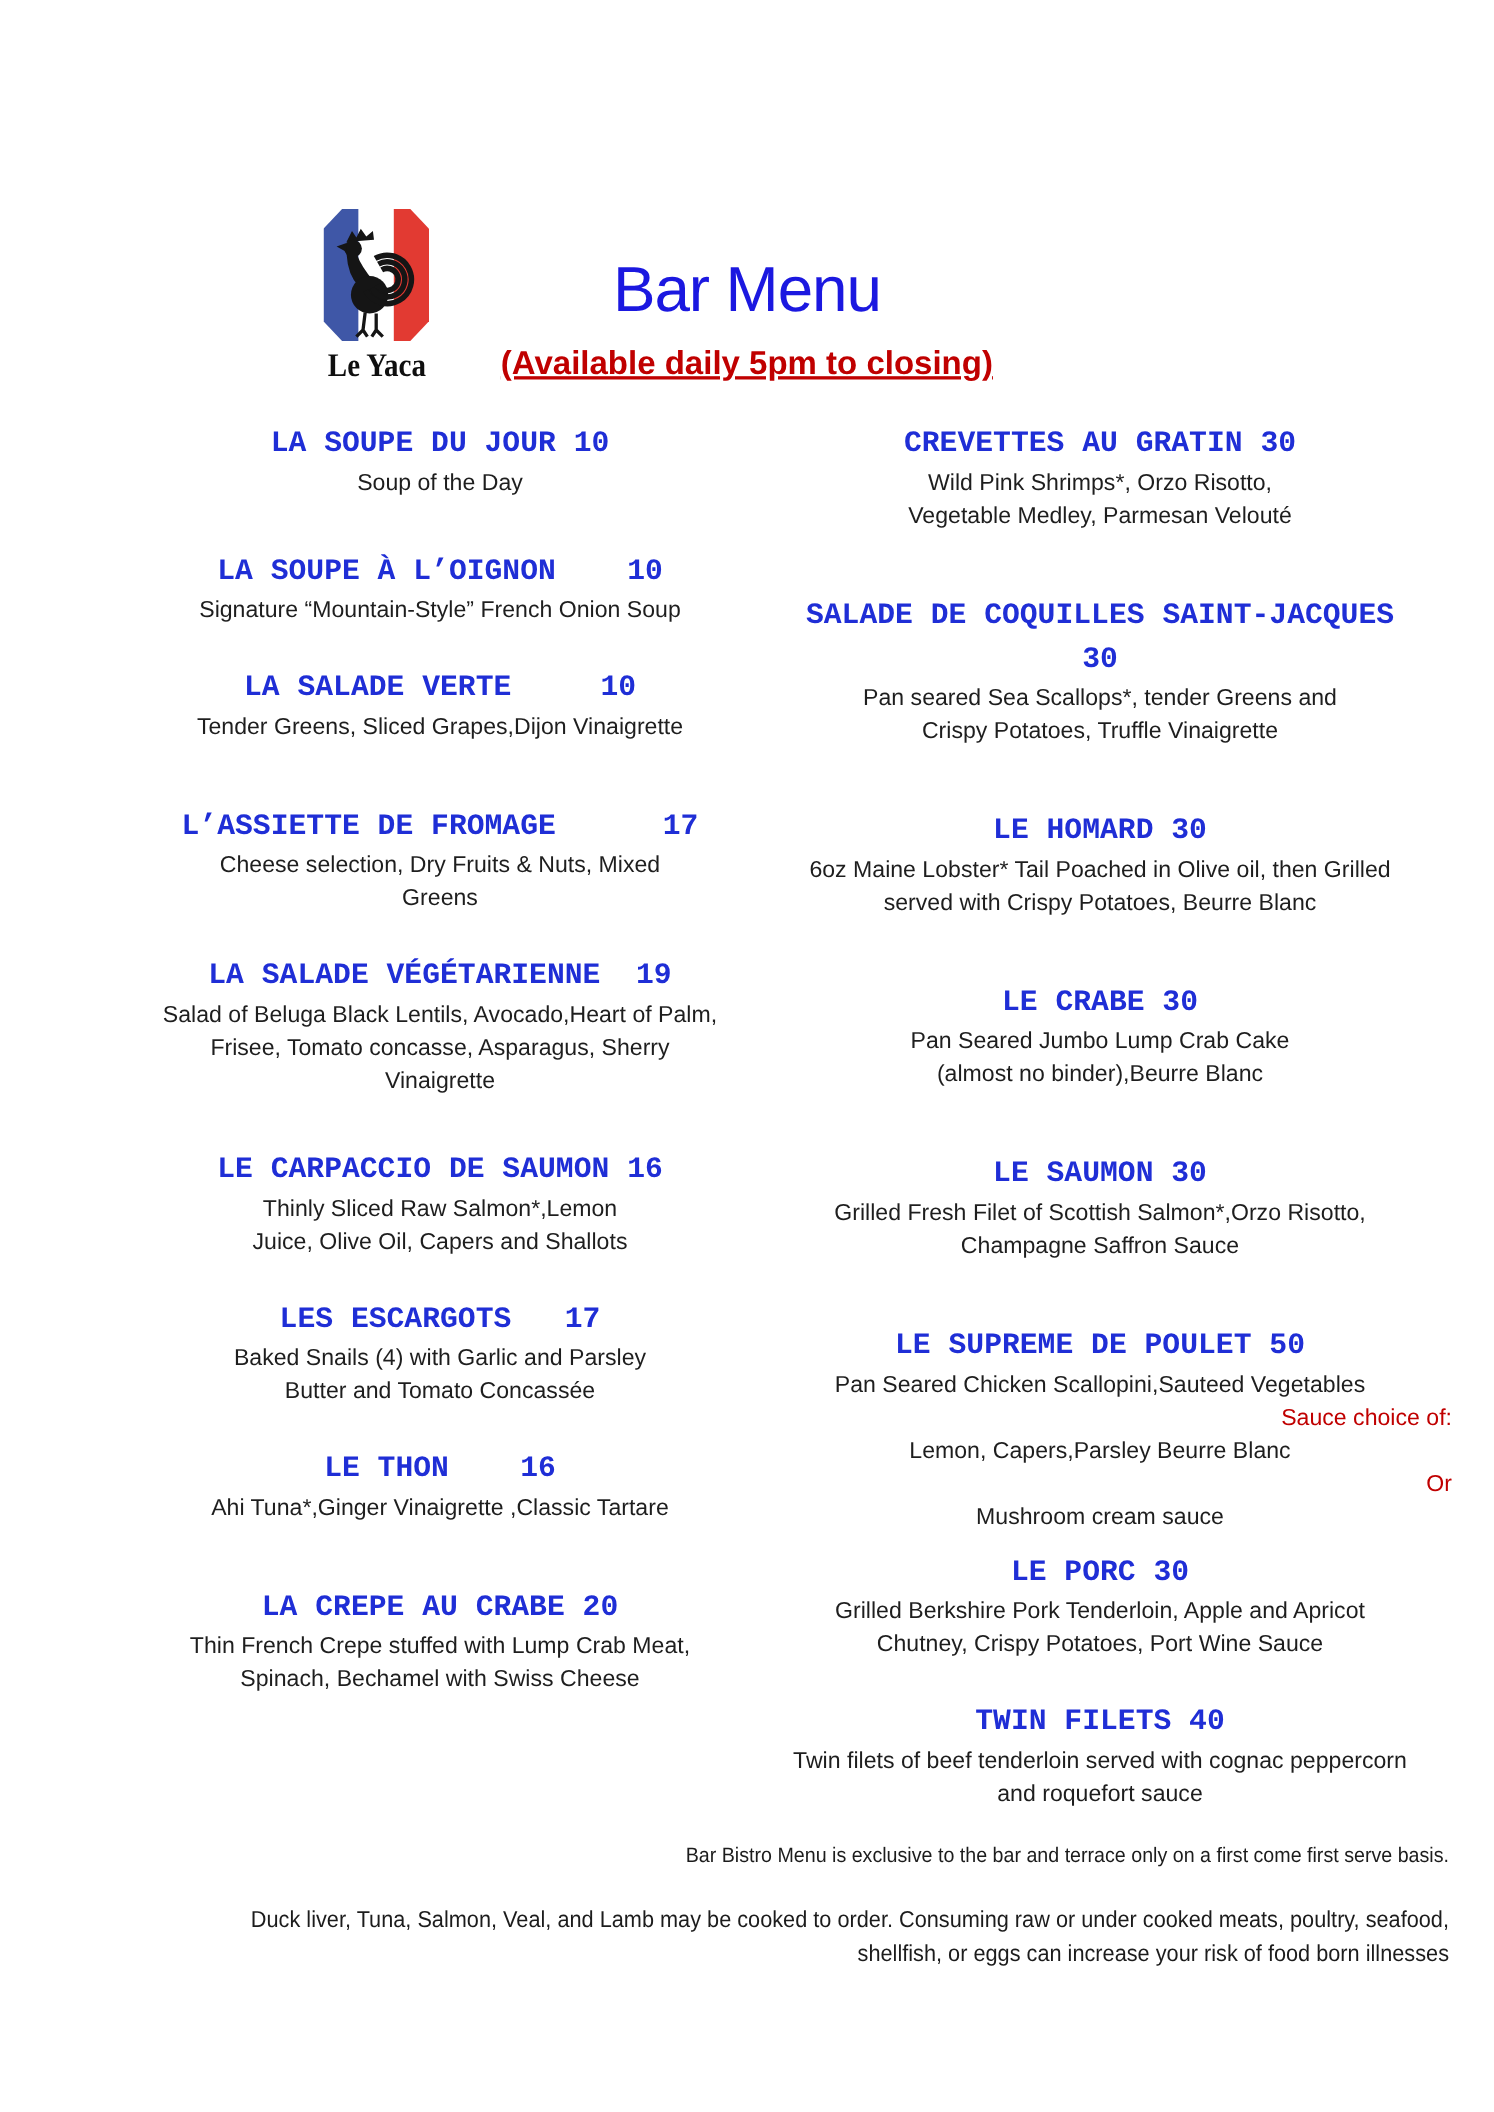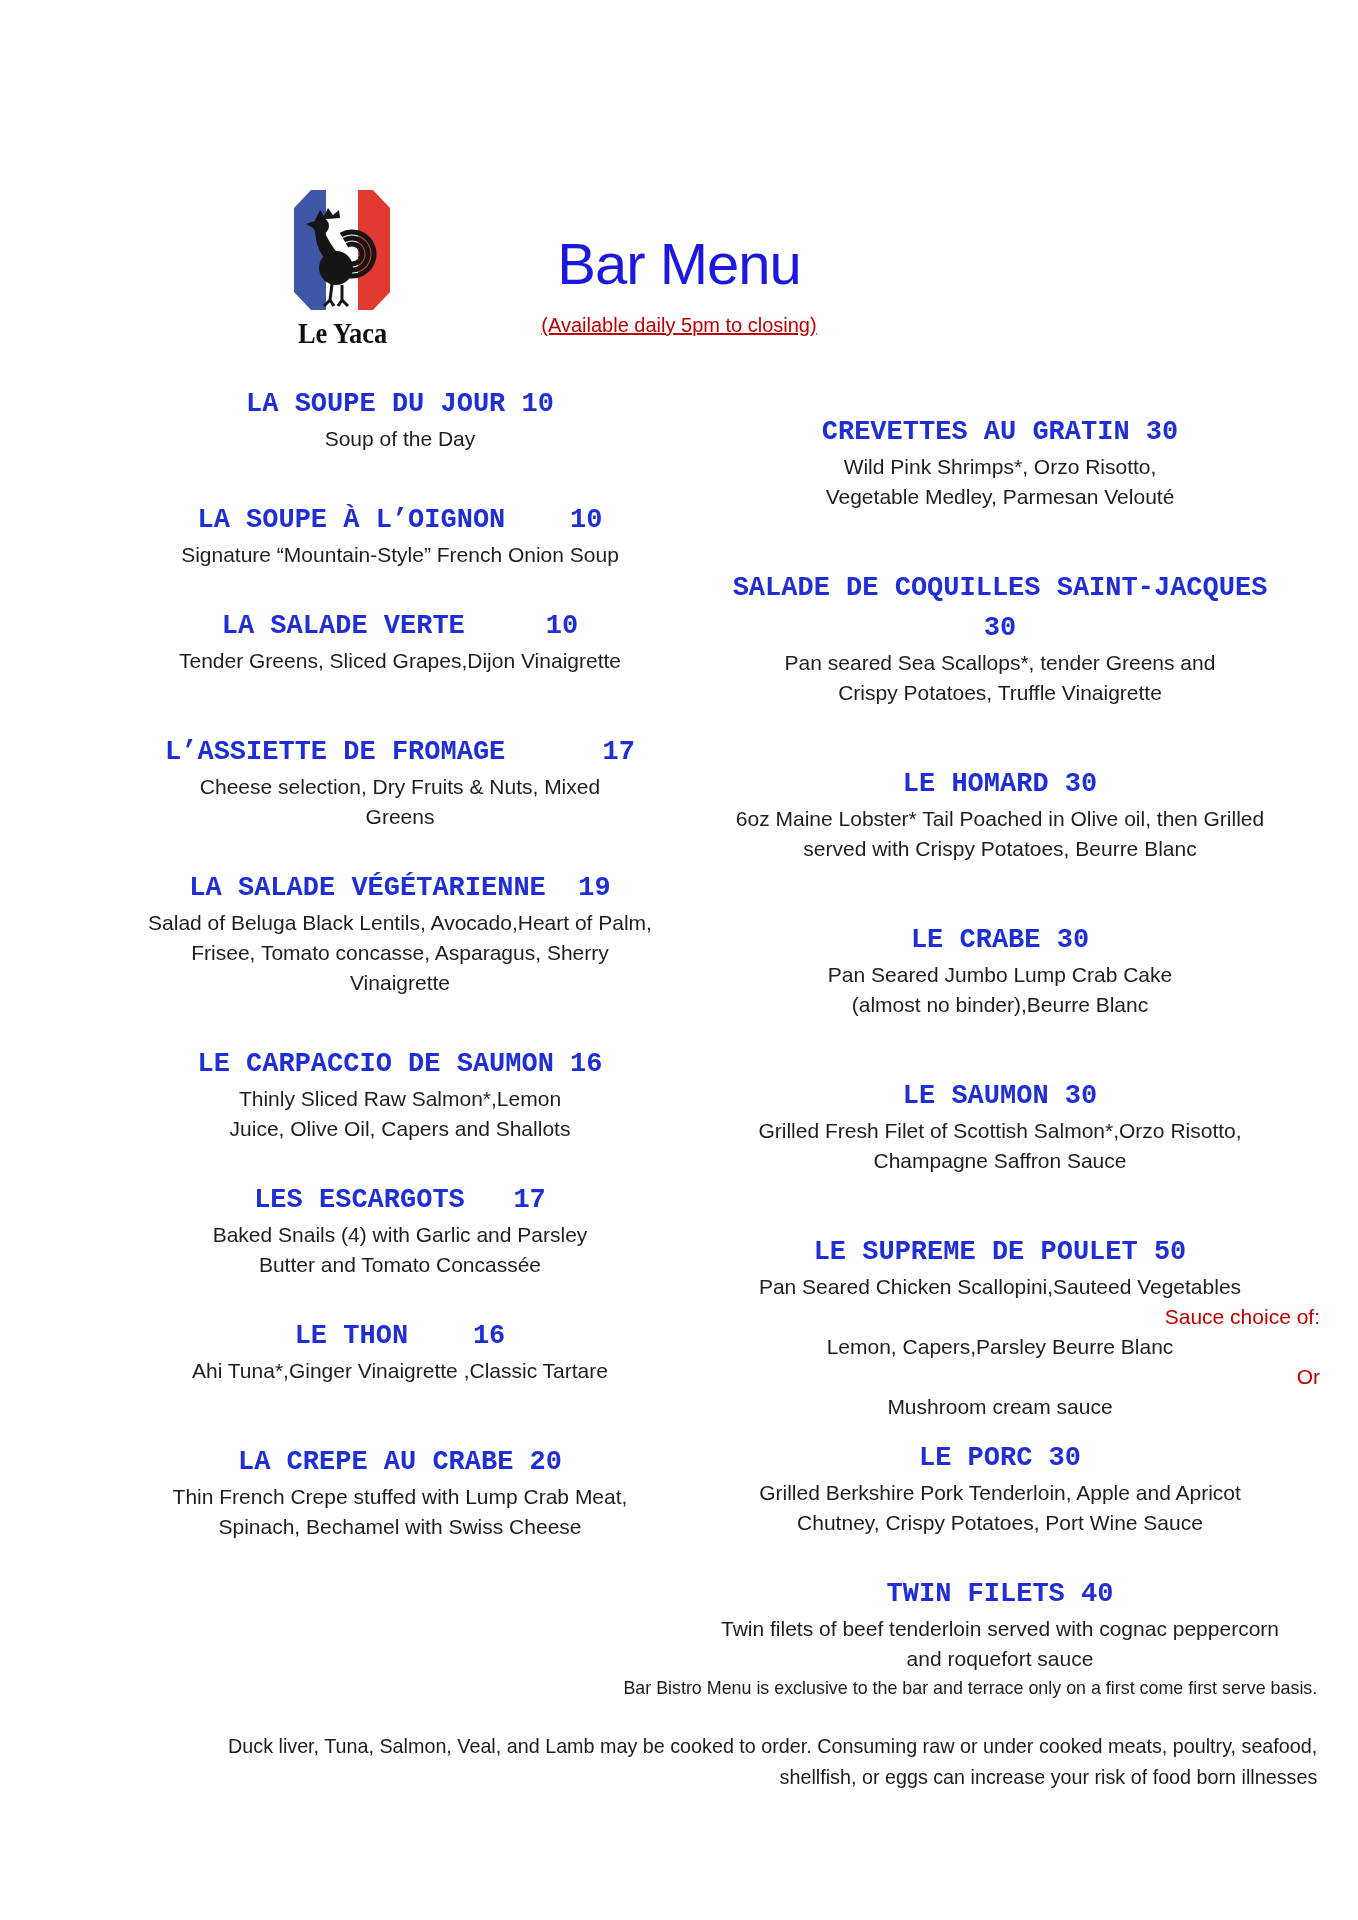--- a/index.html
+++ b/index.html
@@ -10,28 +10,28 @@
   
   .logo{position:absolute;left:292px;top:190px;width:100px;text-align:center;}
   .logo svg{display:block;margin:0 auto;}
   .logo-text{
     font-family:"Liberation Serif",serif;font-weight:700;font-size:30px;color:#0f0f0f;
     transform:scaleX(0.88);transform-origin:center;margin-top:-2px;white-space:nowrap;
   }
   .title-wrap{position:absolute;left:0;width:100%;top:234px;text-align:center;}
   .page-title{margin:0;font-size:58px;line-height:60px;font-weight:400;color:#1b18e0;letter-spacing:-1px;}
   .availability{
-    display:inline-block;font-size:20px;font-weight:400;color:#c00000;
+    display:inline-block;font-size:30px;font-weight:700;color:#c00000;
     text-decoration:underline;margin-top:2px;
   }
   
   .columns{position:absolute;top:384px;left:120px;display:flex;}
   .col{text-align:center;}
   .col-left{width:560px;}
-  .col-right{width:640px;margin-top:28px;}
+  .col-right{width:640px;}
   .menu-item{margin-bottom:46px;}
   .sp-xs{margin-bottom:16px;}
   .sp-sm{margin-bottom:36px;}
   .sp-lg{margin-bottom:56px;}
   .last{margin-bottom:0;}
   .item-title{
     font-size:27px;line-height:40px;font-weight:700;color:#1f2ed6;white-space:pre-wrap;font-family:Liberation Mono, monospace;
   }
   .item-desc{font-size:21px;line-height:30px;color:#1e1e1e;white-space:pre-wrap;}
   .red{color:#c00000;text-align:right;}

